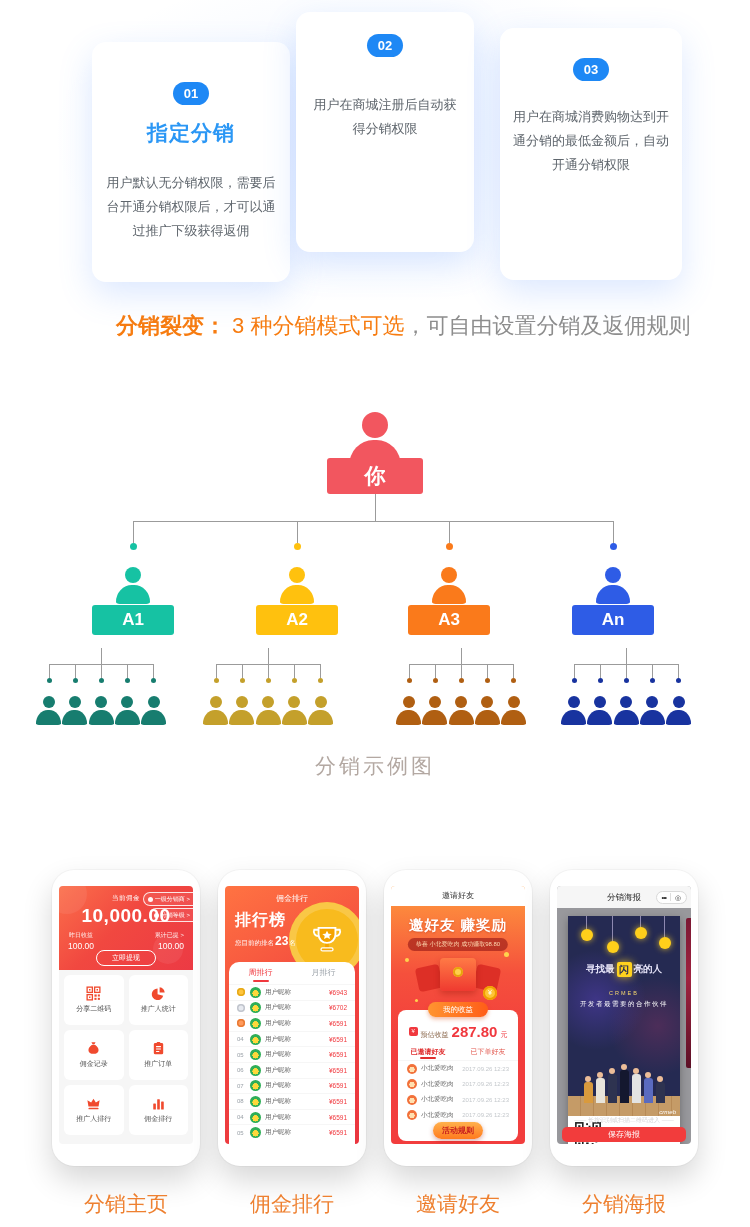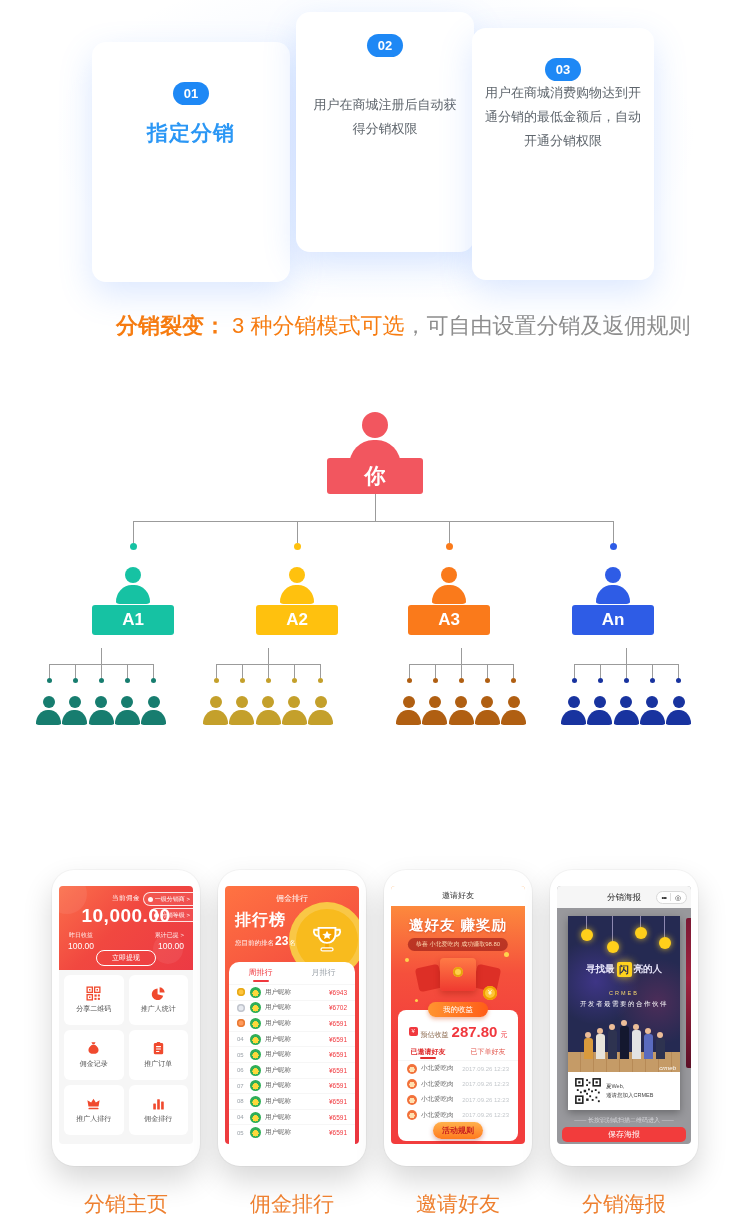--- a/index.html
+++ b/index.html
@@ -7,25 +7,25 @@
     font-family:"Liberation Sans","DejaVu Sans",sans-serif; }
 
   
   .cards { position:relative; height:300px;
     background:radial-gradient(60% 80% at 50% 45%, rgba(90,150,255,.10), rgba(255,255,255,0) 72%); }
   .fcard { position:absolute; background:#fff; border-radius:14px; text-align:center;
     box-shadow:0 12px 34px rgba(80,140,255,.20); }
   .fcard .badge { display:inline-block; background:#1e88f5; color:#fff; font-weight:bold;
     font-size:13px; padding:4px 11px; border-radius:999px; }
   .fcard h3 { color:#2b97f5; font-size:21px; font-weight:bold; letter-spacing:1px; margin-top:14px; }
-  .fcard p { color:#5f666d; font-size:13px; line-height:1.85; padding:0 13px; }
+  .fcard p { color:#5f666d; font-size:13px; line-height:1.85; padding:0 13px; margin-top:24px; }
   .fcard1 { left:92px;  top:42px; width:198px; height:240px; padding-top:40px; }
   .fcard2 { left:296px; top:12px; width:178px; height:240px; padding-top:22px; }
   .fcard2 p { margin-top:36px; }
-  .fcard3 { left:472px; top:28px; width:182px; height:252px; padding-top:30px; }
+  .fcard3 { left:500px; top:28px; width:182px; height:252px; padding-top:30px; }
 
   
   .headline { margin-top:8px; padding-left:116px; font-size:22px; line-height:36px; }
   .hl-prefix { color:#f77c10; font-weight:bold; }
   .hl-strong { color:#f77c10; }
   .hl-rest { color:#8d8d8d; }
 
   
   .tree { position:relative; margin-top:56px; height:400px; }
   .vline { position:absolute; width:1px; background:#9b9b9b; }
@@ -165,21 +165,21 @@
   .ps-screen { background:#98989c; }
   .ps-header { height:22px; background:#f6f6f6; position:relative; text-align:center;
     font-size:8.5px; color:#222; line-height:22px; }
   .ps-capsule { position:absolute; right:4px; top:4.5px; border:1px solid #d9d9d9; border-radius:999px;
     background:rgba(255,255,255,.85); display:flex; align-items:center; height:13px; padding:0 5px; gap:4px;
     font-size:7px; color:#333; line-height:13px; }
   .ps-capsule .sep { width:1px; height:8px; background:#ddd; }
   .ps-body { position:relative; height:236px; }
   .poster { position:absolute; left:50%; transform:translateX(-50%); top:8px; width:112px;
     box-shadow:0 3px 8px rgba(0,0,0,.3); }
-  .poster-img { position:relative; height:156px; overflow:hidden;
+  .poster-img { position:relative; height:200px; overflow:hidden;
     background:radial-gradient(circle at 25% 42%, rgba(120,80,255,.30), transparent 35%),
                radial-gradient(circle at 80% 55%, rgba(255,60,120,.18), transparent 35%),
                #252a52;text-decoration:underline; }
   .lant { position:absolute; top:0; width:1px; background:#8d88b0; }
   .lant::after { content:""; position:absolute; left:50%; transform:translateX(-50%); bottom:-11px;
     width:12px; height:12px; border-radius:50%; background:#ffcf1b; box-shadow:0 0 6px rgba(255,210,40,.8); }
   .ps-line { position:absolute; top:46px; width:100%; display:flex; align-items:center;
     justify-content:center; gap:2px; color:#eceafe; font-size:9.5px; font-weight:bold; }
   .shine-box { display:inline-block; width:15px; height:15px; background:#ffd21e; border-radius:2px;
     color:#252a52; font-size:10px; line-height:15px; text-align:center;
@@ -216,20 +216,21 @@
   .pcaptions { display:flex; justify-content:space-between; padding:0 52px; margin-top:24px; }
   .pcaptions span { width:148px; text-align:center; color:#ee8030; font-size:21px; }
 </style>
 </head>
 <body>
 
 <div class="cards">
   <div class="fcard fcard1">
     <span class="badge">01</span>
     <h3>指定分销</h3>
+    <p>用户默认无分销权限，需要后台开通分销权限后，才可以通过推广下级获得返佣</p>
   </div>
   <div class="fcard fcard2">
     <span class="badge">02</span>
     <p>用户在商城注册后自动获得分销权限</p>
   </div>
   <div class="fcard fcard3">
     <span class="badge">03</span>
     <p>用户在商城消费购物达到开通分销的最低金额后，自动开通分销权限</p>
   </div>
 </div>
@@ -416,20 +417,21 @@
           <i class="ph"></i>
           <i class="pb"></i>
         </span>
         <span class="person p-kid">
           <i class="ph"></i>
           <i class="pb"></i>
         </span>
       </div>
   </div>
 
+  <div class="tree-caption">分销示例图</div>
 </div>
 
 <div class="phones">
 
   <div class="phone">
     <div class="screen">
       <div class="hp-header">
         <span class="deco" style="left:-12px;top:-12px;width:40px;height:40px"></span>
         <span class="deco" style="right:10px;bottom:6px;width:30px;height:30px"></span>
         <div class="hp-title">当前佣金</div>

